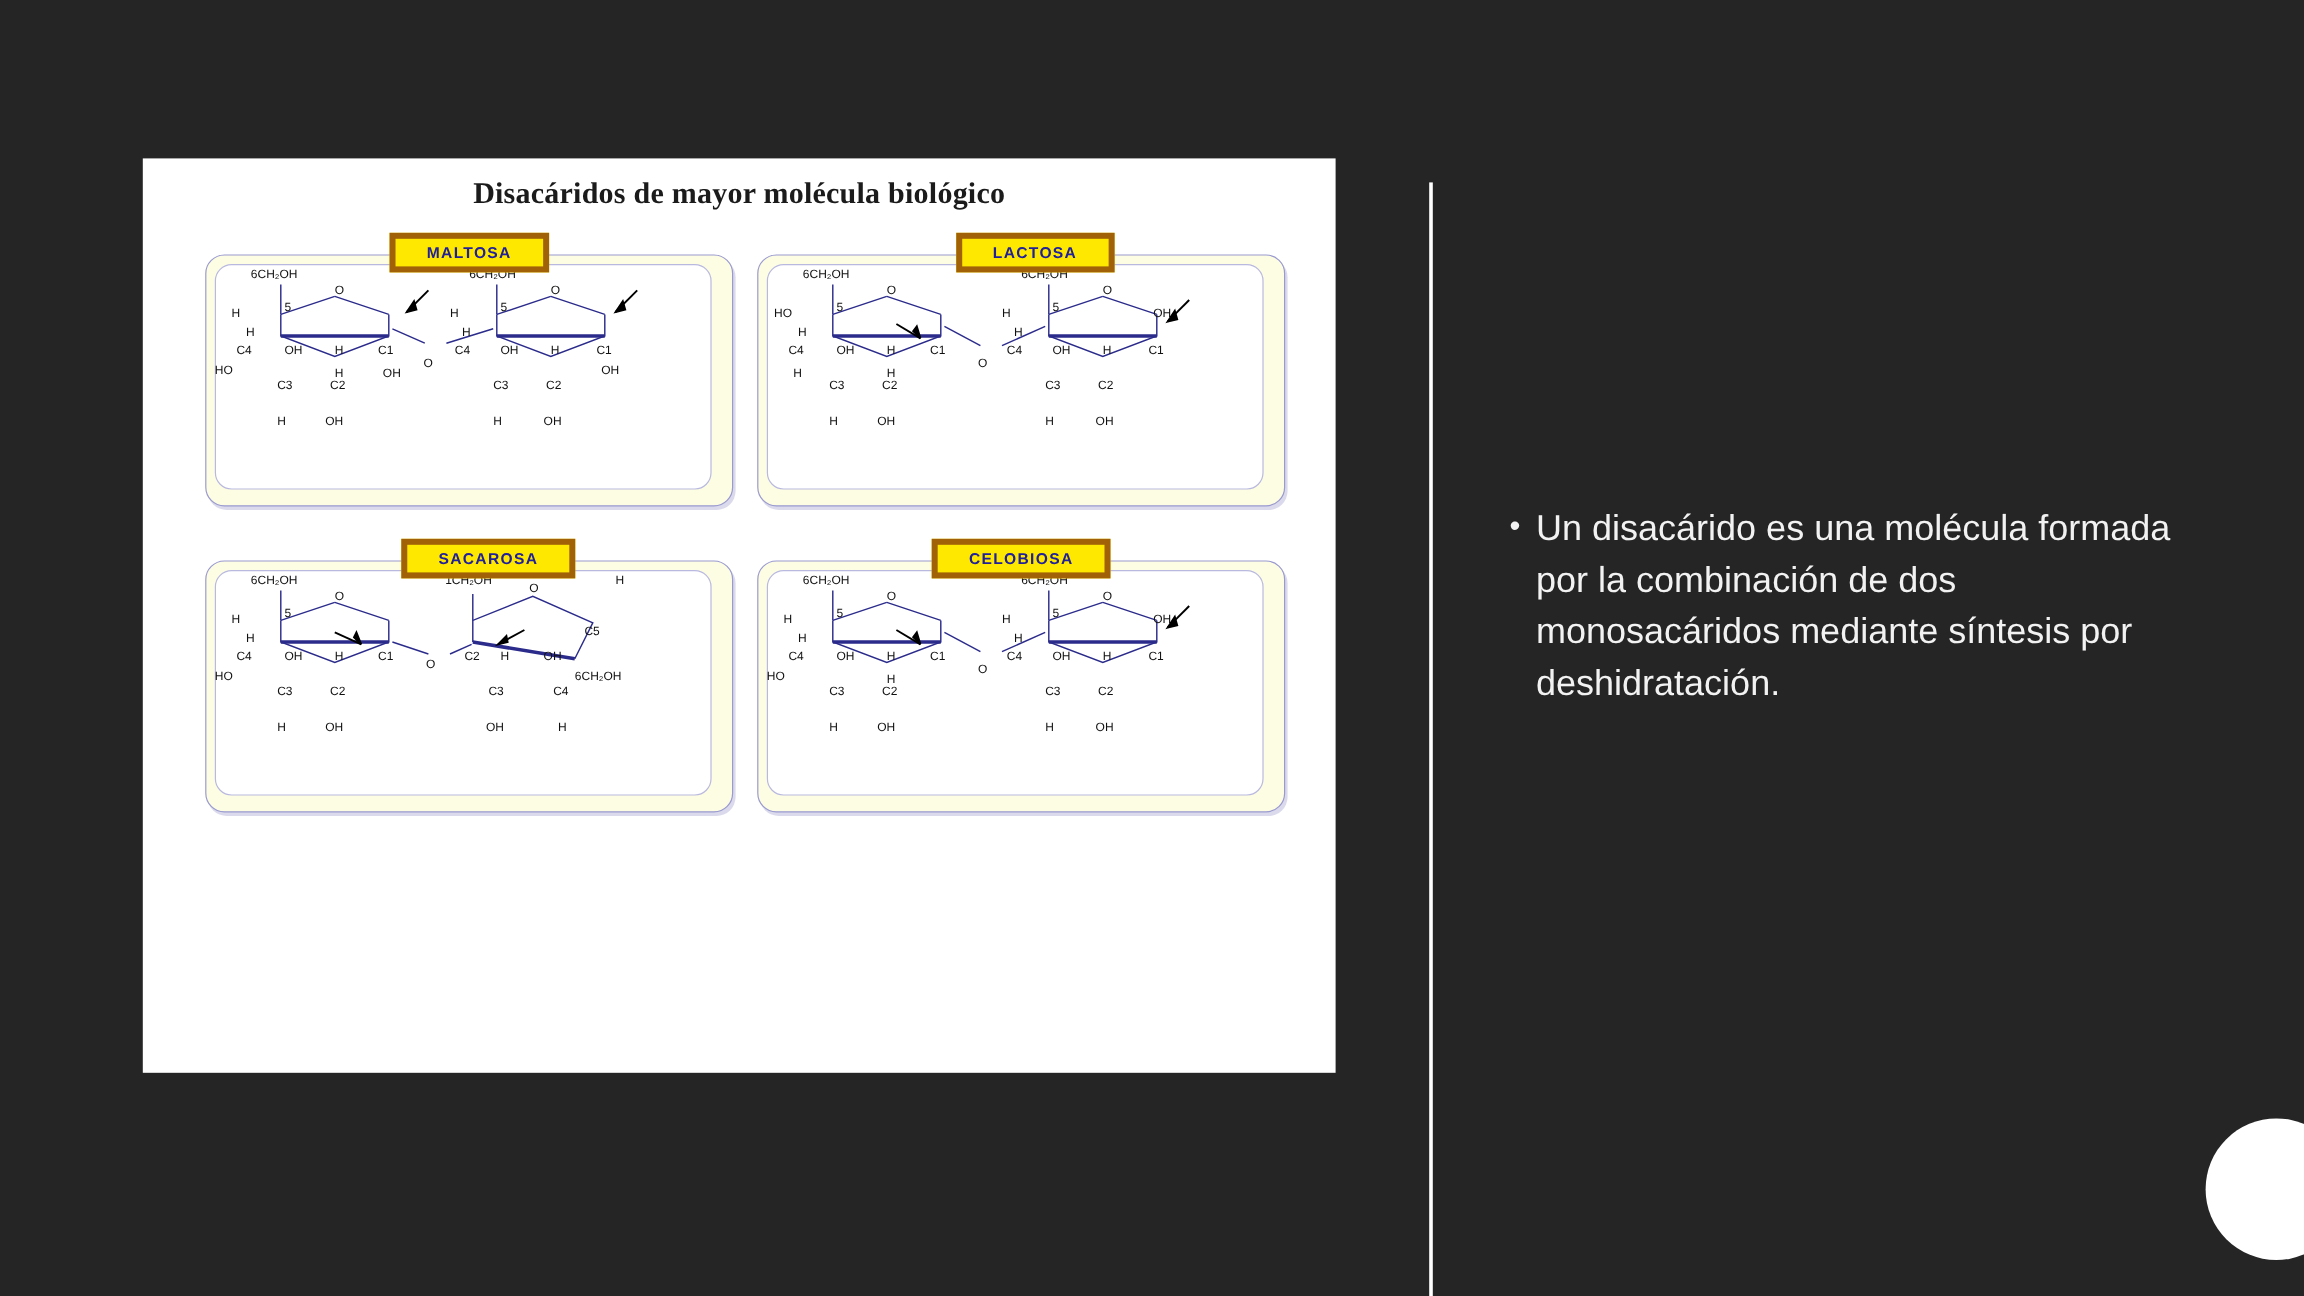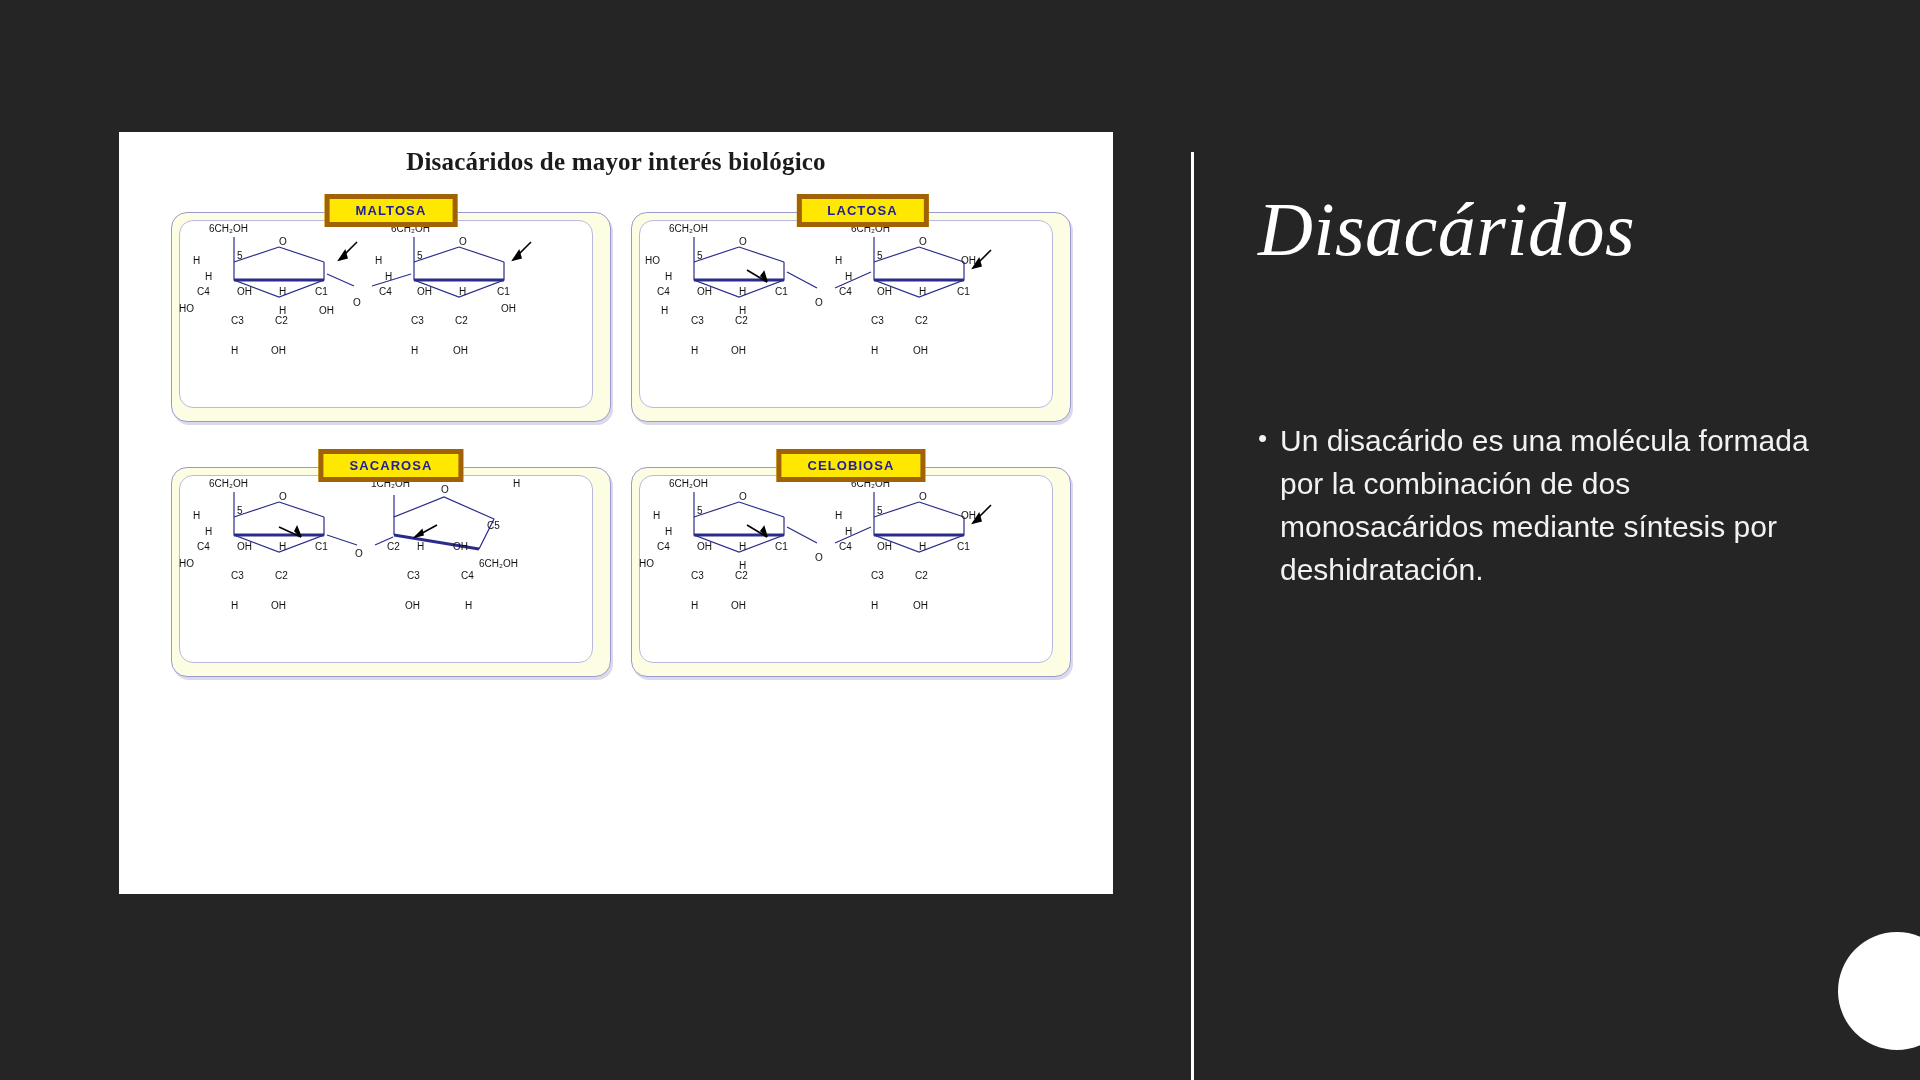--- a/index.html
+++ b/index.html
@@ -44,21 +44,21 @@
     margin: 18px auto 0 auto;
     width: 910px;
   }
   .cell {
     position: absolute;
     width: 440px;
     height: 228px;
   }
   .cell.c0 { left: 10px;  top: 0px; }
   .cell.c1 { left: 470px; top: 0px; padding-left: 23px; }
-  .cell.c2 { left: 10px;  top: 255px; }
+  .cell.c2 { left: 10px;  top: 255px; padding-left: 32px; }
   .cell.c3 { left: 470px; top: 255px; text-decoration: underline; }
 
   .panel-box {
     position: absolute;
     left: 0; top: 18px;
     width: 438px;
     height: 208px;
     background: #fdfde3;
     border: 1px solid #9a9ad0;
     border-radius: 16px;
@@ -152,21 +152,21 @@
     border-radius: 50%;
     background: #ffffff;
   }
 </style>
 </head>
 <body>
 
 <div class="slide">
 
   <div class="figure-panel">
-    <div class="fig-title">Disacáridos de mayor interés biológico</div>
+    <div class="fig-title">Disacáridos de mayor molécula biológico</div>
 
     <div class="grid">
 
       <div class="cell c0">
         <div class="panel-box"></div>
         <div class="panel-box inner-round"></div>
         <div class="label-chip">MALTOSA</div>
         <div class="struct">
           <svg width="422" height="190" viewBox="0 0 422 190" xmlns="http://www.w3.org/2000/svg">
             <g stroke="#2b2b8c" stroke-width="1.2" fill="none">
@@ -409,21 +409,20 @@
             </g>
           </svg>
         </div>
       </div>
 
     </div>
   </div>
 
   <div class="divider"></div>
 
-  <div class="title">Disacáridos</div>
 
   <div class="bullets">
     <div class="bullet">
       <span class="dot">•</span>
       <span class="txt">Un disacárido es una molécula formada por la combinación de dos monosacáridos mediante síntesis por deshidratación.</span>
     </div>
   </div>
 
   <div class="corner-circle"></div>
 

